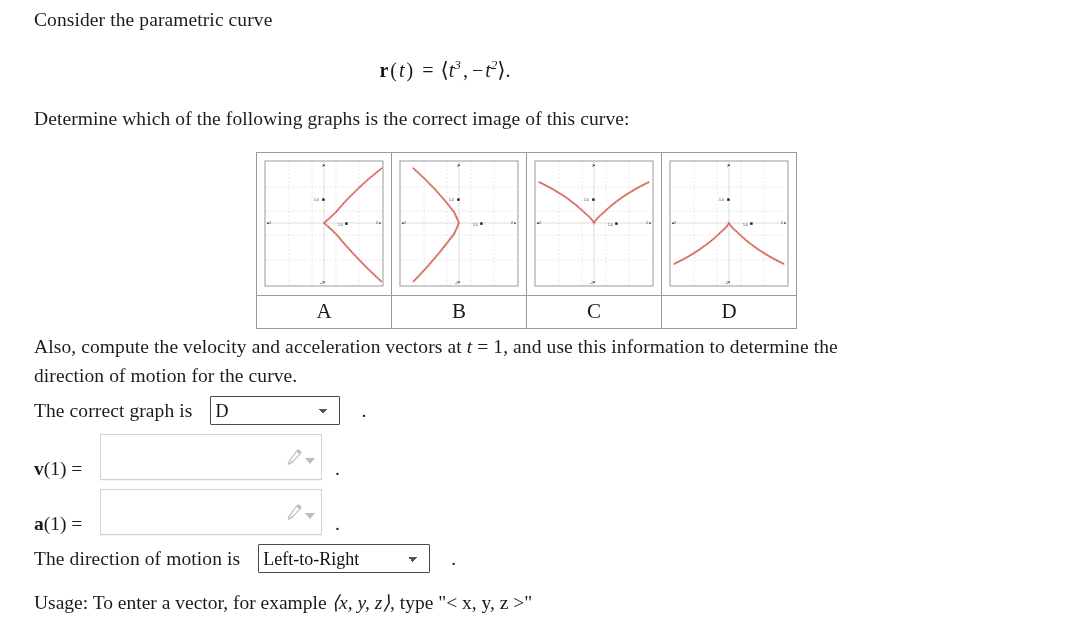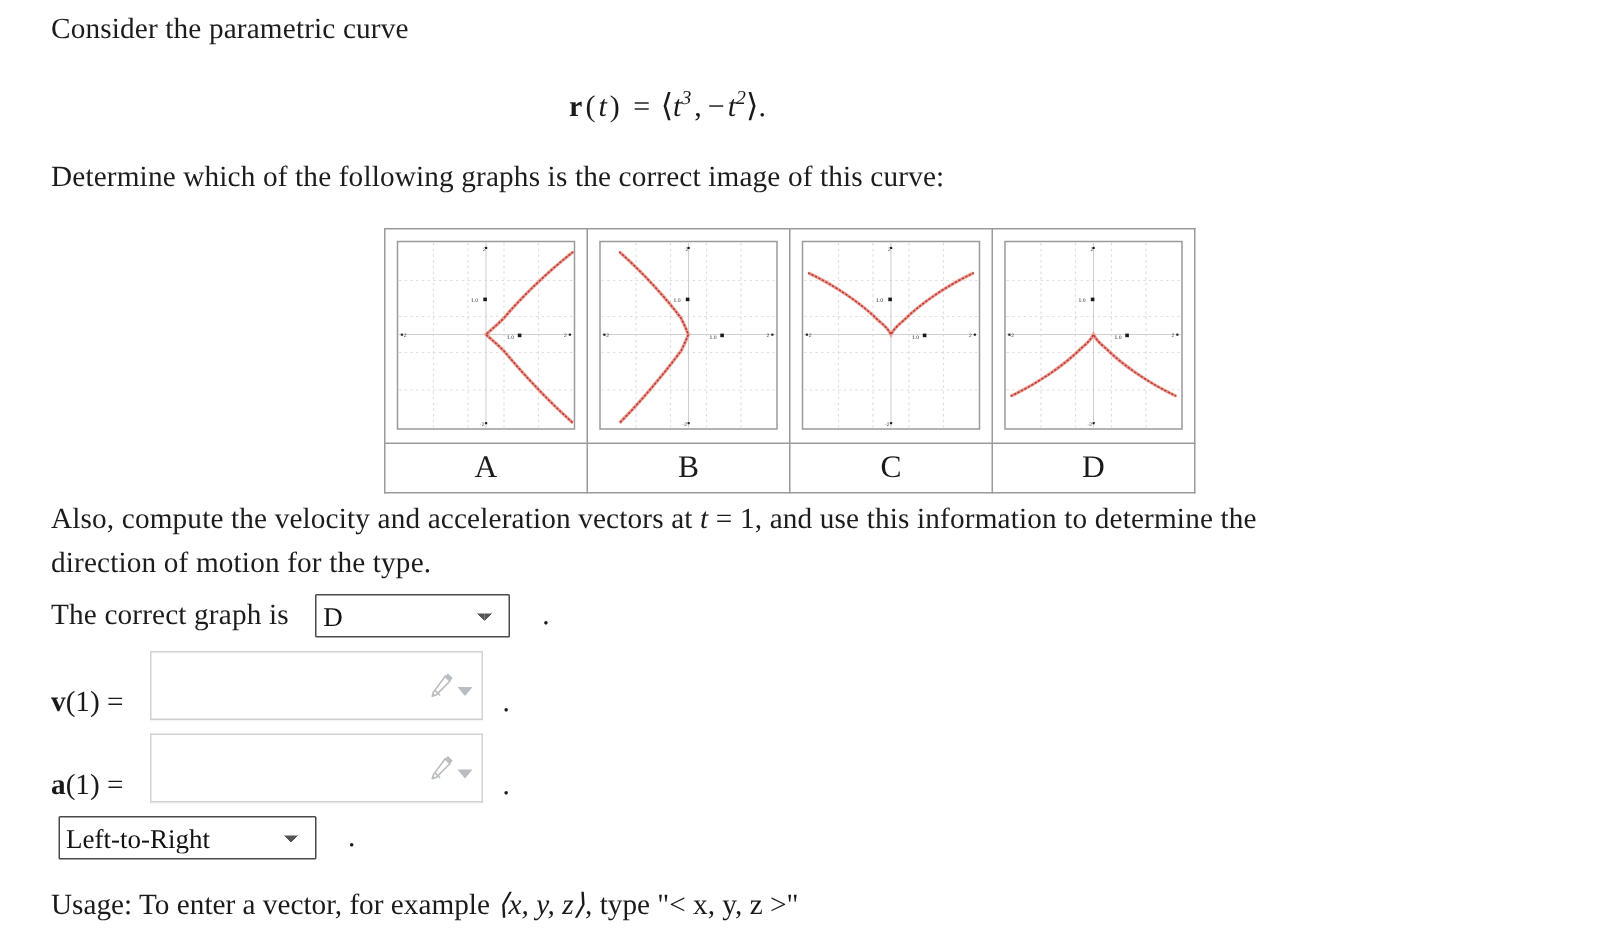--- a/index.html
+++ b/index.html
@@ -341,21 +341,21 @@
         <td class="label-cell">A</td>
         <td class="label-cell">B</td>
         <td class="label-cell">C</td>
         <td class="label-cell">D</td>
       </tr>
     </tbody>
       </table>
   </div>
 
   <div class="prose prose-block"><span>Also, compute the velocity and acceleration vectors at </span><span class="mi">t</span><span> = 1,</span><span> and use this information to determine the</span></div>
-  <div class="prose prose-block">direction of motion for the type.</div>
+  <div class="prose prose-block">direction of motion for the curve.</div>
 
   <div class="row row-graph">
     <span class="prose">The correct graph is</span>
     <select class="inline-select sel-graph"><option value="A">A</option><option value="B">B</option><option value="C">C</option><option value="D" selected="">D</option></select>
     <span class="period">.</span>
   </div>
 
   <div class="field-row">
     <span class="field-label"><span class="mbi">v</span><span>(1) =</span></span>
     <div class="mathquill-box">
@@ -386,19 +386,20 @@
           <path d="M12.4 2.7 L14.0 1.1 L17.6 4.7 L16.0 6.3 Z" fill="#b9bcc0"></path>
           <path d="M2.4 17.9 L3.0 15.6 L4.9 17.4 Z" fill="#b9bcc0"></path>
         </svg>
         <span class="caret-tri"></span>
       </div>
     </div>
     <span class="field-dot">.</span>
   </div>
 
   <div class="row" style="margin-top:9px;">
+    <span class="prose">The direction of motion is</span>
     <select class="inline-select sel-dir"><option value="Left-to-Right">Left-to-Right</option><option value="Right-to-Left">Right-to-Left</option><option value="Upward">Upward</option><option value="Downward">Downward</option></select>
     <span class="period">.</span>
   </div>
 
   <div class="usage-line"><span class="usage-bold">Usage:</span><span> To enter a vector, for example </span><span class="mi">⟨x, y, z⟩</span><span>, type </span><span class="mono-ish">"&lt; x, y, z &gt;"</span></div>
 
 </div>
 
 </body></html>

